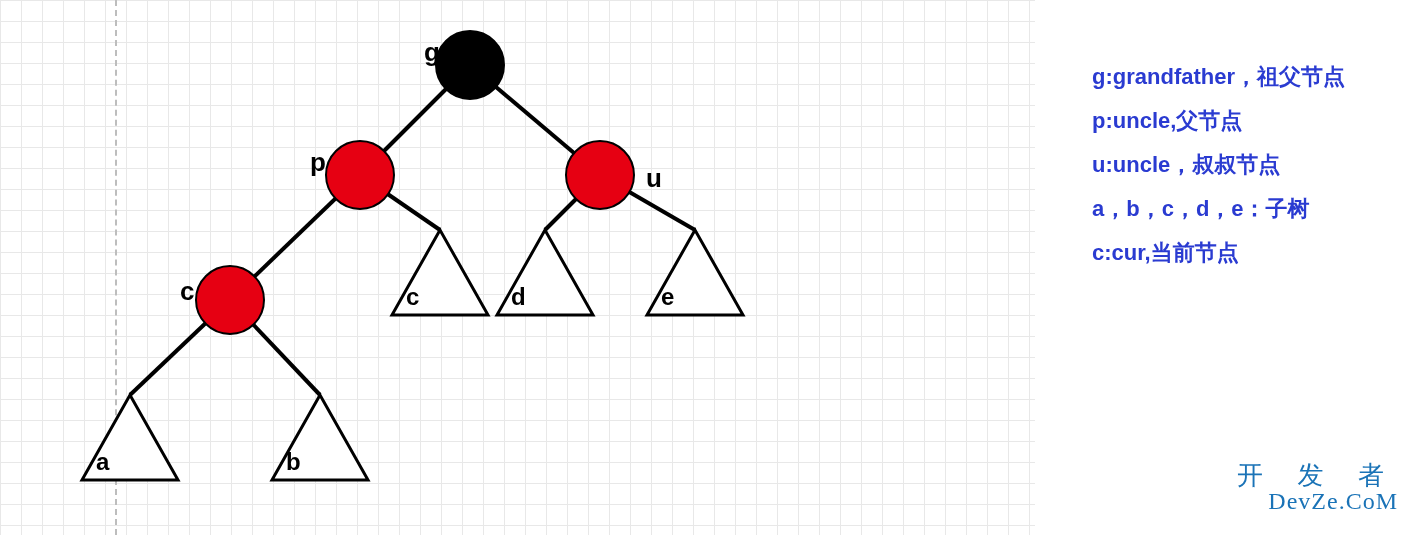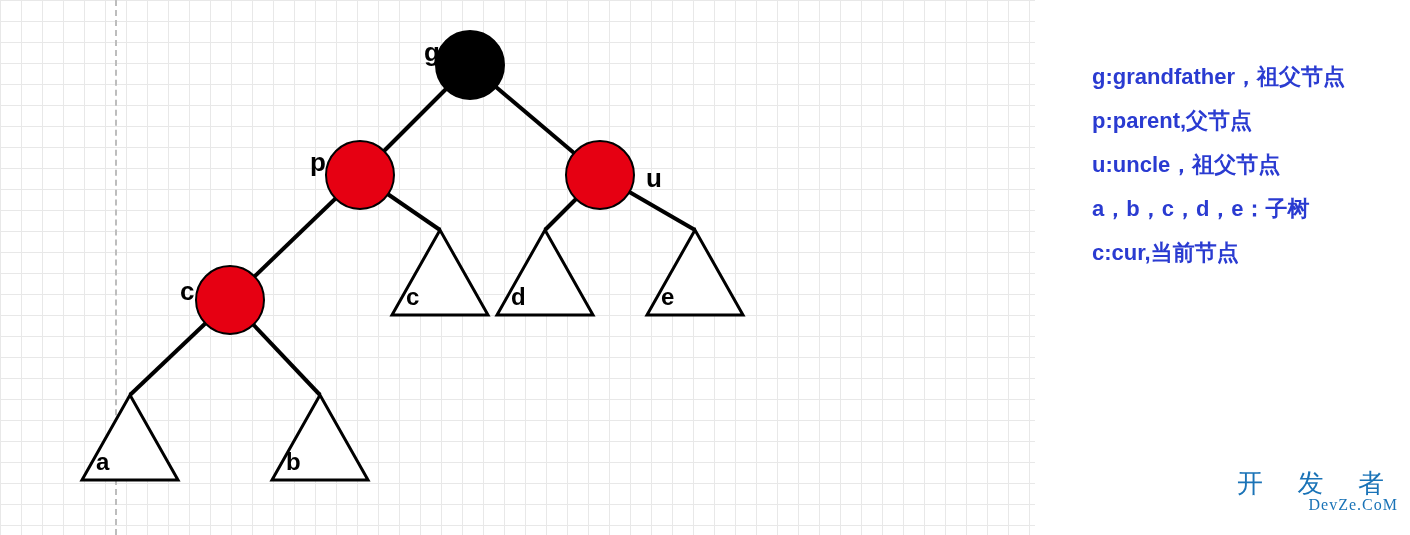--- a/index.html
+++ b/index.html
@@ -51,21 +51,21 @@
     line-height: 1.0;
   }
   .watermark .cn {
     color: #1a73b7;
     font-size: 26px;
     letter-spacing: 14px;
     font-weight: 400;
   }
   .watermark .en {
     color: #1a73b7;
-    font-size: 16px;
+    font-size: 24px;
     letter-spacing: 1px;
     font-weight: 400;
     text-align: right;
   }
   .tree-svg {
     position: absolute;
     left: 0; top: 0;
   }
   .node-label, .tri-label {
     font-family: Arial, "Microsoft YaHei", sans-serif;
@@ -116,22 +116,22 @@
       <text x="661" y="305" class="tri-label">e</text>
       <text x="424" y="61" class="node-label">g</text>
       <text x="310" y="171" class="node-label">p</text>
       <text x="646" y="187" class="node-label">u</text>
       <text x="180" y="300" class="node-label">c</text>
     </g>
 </svg>
 
 <div class="legend">
   <div>g:grandfather，祖父节点</div>
-  <div>p:parent,父节点</div>
-  <div>u:uncle，祖父节点</div>
+  <div>p:uncle,父节点</div>
+  <div>u:uncle，叔叔节点</div>
   <div>a，b，c，d，e：子树</div>
   <div>c:cur,当前节点</div>
 </div>
 
 <div class="watermark">
   <div class="cn">开 发 者</div>
   <div class="en">DevZe.CoM</div>
 </div>
 
 </body></html>

